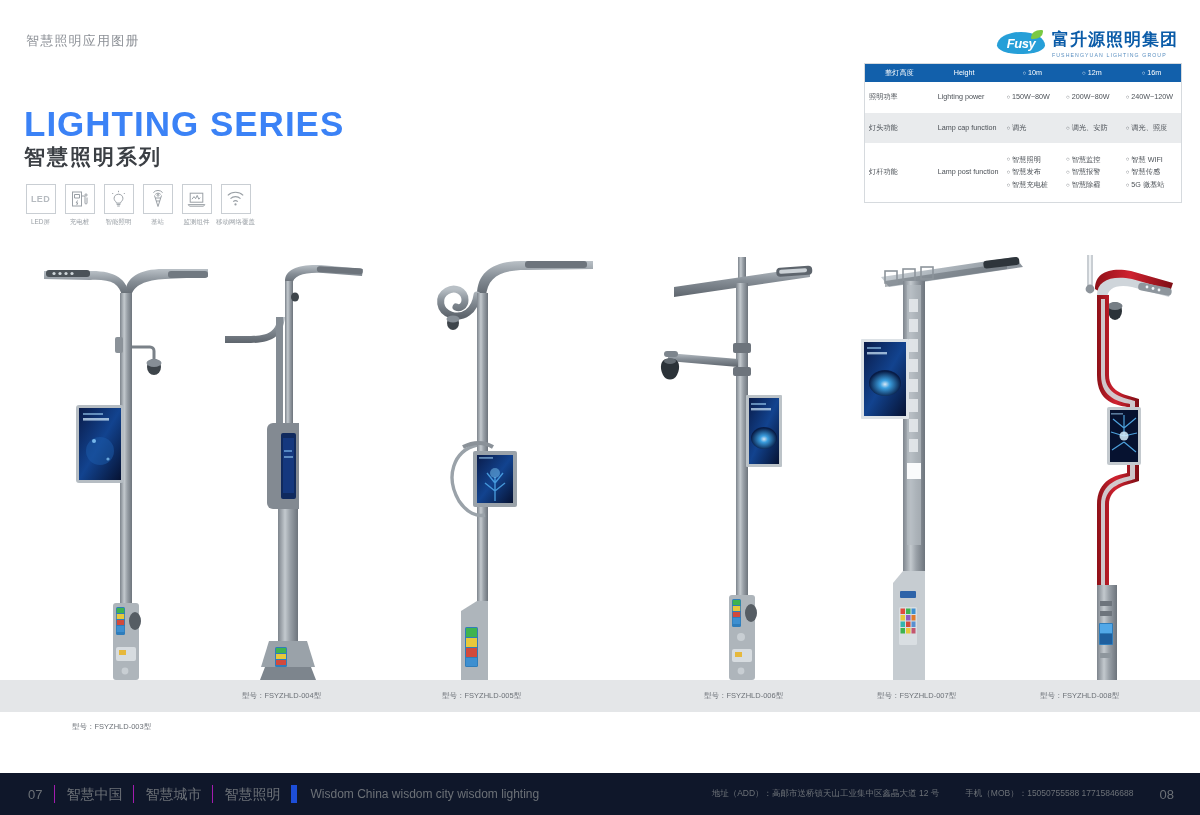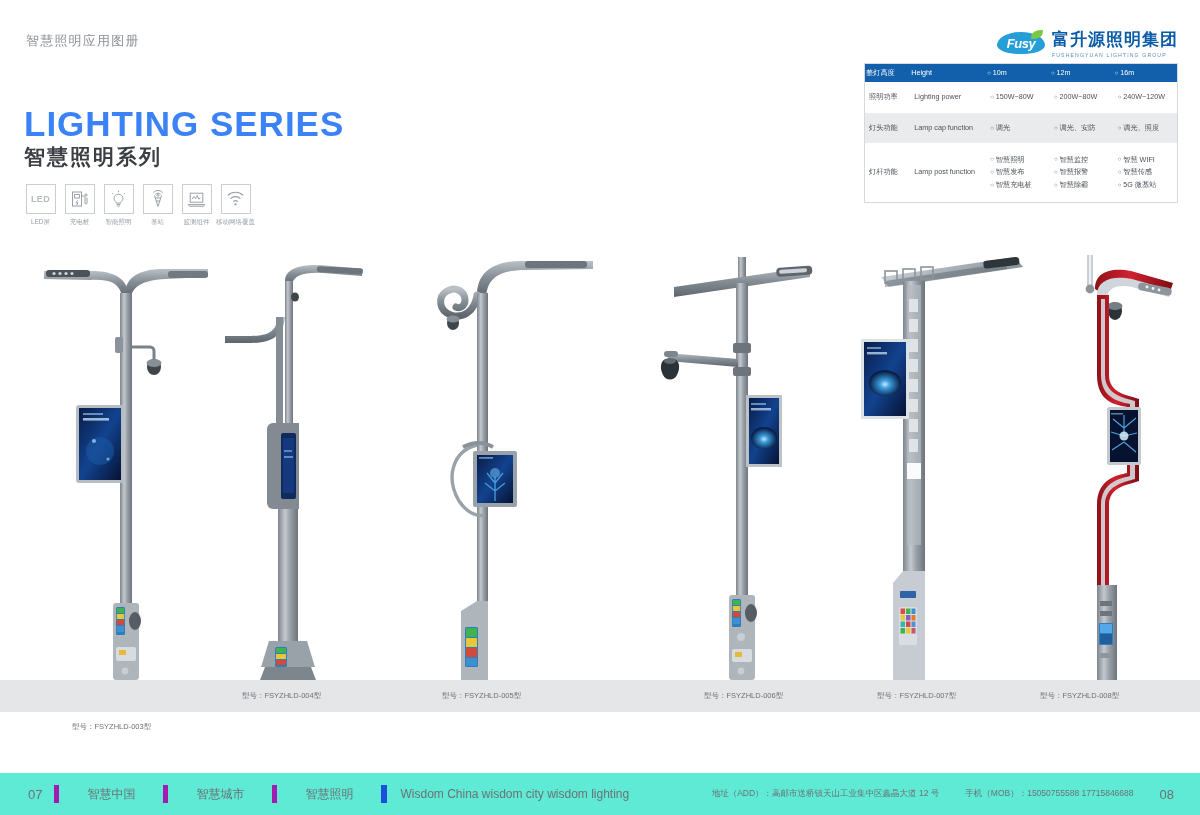--- a/index.html
+++ b/index.html
@@ -73,21 +73,21 @@
   
   .spec-table {
     position: absolute; left: 864px; top: 63px;
     width: 314px;
     border-collapse: collapse;
     font-size: 7.2px; color: #4b5056;
     background: #fff;
     border: 1px solid #d6dade;
   }
   .spec-table td { padding: 10px 4px; vertical-align: middle; line-height: 1.45; }
-  .spec-table tr.head td { background: #1260ab; color: #ffffff; font-weight: 400; padding: 4px 1px; }
+  .spec-table tr.head td { background: #1260ab; color: #ffffff; font-weight: 400; padding: 4px 20px; }
   .spec-table tr.alt td { background: #e9ebed; }
   .spec-table td.c-cn { width: 46px; white-space: nowrap; }
   .spec-table td.c-en { width: 76px; white-space: nowrap; }
   .spec-table td.c-v  { width: 64px; }
   .spec-table .bullet { font-size: 6px; vertical-align: middle; margin-right: 2px; }
   .spec-table .multi div { padding: 1.2px 0; }
 
   
   .showcase { position: absolute; left: 0; top: 250px; width: 1200px; height: 430px; }
   .prod { position: absolute; bottom: 0; }
@@ -99,27 +99,27 @@
     background: #e4e6e8;
   }
   .caption {
     position: absolute; top: 11px;
     font-size: 7.5px; color: #6c7177; white-space: nowrap;
   }
 
   
   .footer {
     position: absolute; left: 0; bottom: 0; width: 1200px; height: 42px;
-    background: #5eead4; display: flex; align-items: center;
+    background: #0f172a; display: flex; align-items: center;
   }
   .footer-left { display: flex; align-items: center; padding-left: 28px; gap: 0; }
   .pg { font-size: 13px; color: #6c7177; font-weight: 400; margin-right: 12px; }
   .fcell {
-    font-size: 12px; color: #6c7177; padding: 0 28px;
-    border-left: 5px solid #a21caf; line-height: 18px; white-space: nowrap;
+    font-size: 14px; color: #6c7177; padding: 0 11px;
+    border-left: 1px solid #a21caf; line-height: 18px; white-space: nowrap;
   }
   .fcell:first-of-type { border-left: none; padding-left: 0; }
   .fen {
     font-size: 12px; color: #6c7177; padding-left: 13px;
     border-left: 6px solid #1d4ed8; line-height: 18px; white-space: nowrap;
   }
   .footer-right {
     margin-left: auto; display: flex; align-items: center; gap: 26px; padding-right: 26px;
     font-size: 8.5px; color: #6c7177; white-space: nowrap;
   }

